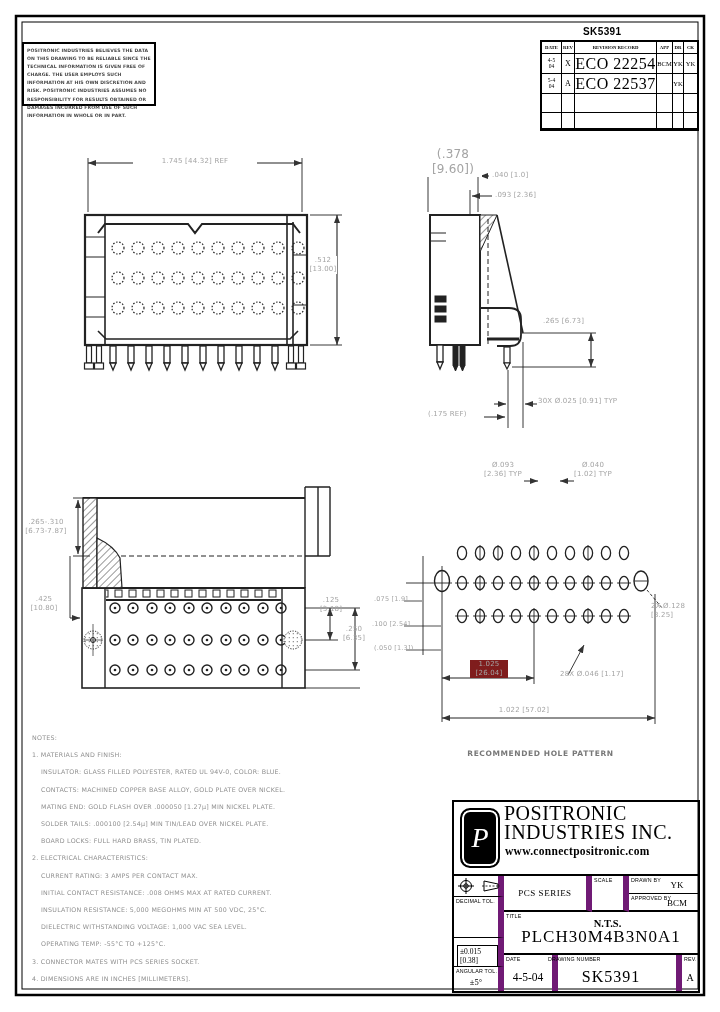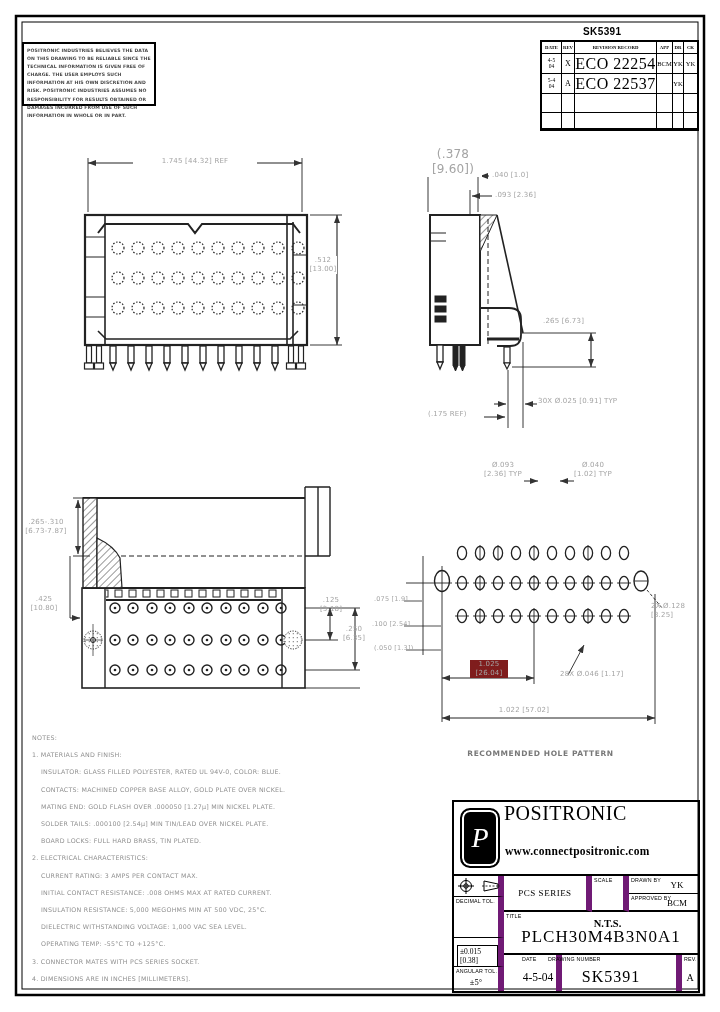--- a/index.html
+++ b/index.html
@@ -346,20 +346,21 @@
   </div>
 
   <div class="tb">
 
     <div class="cell b-b2" style="left:0;top:0;width:244px;height:74px;">
       <div class="logo">
         <span class="logoP">P</span>
       </div>
       <div class="coname">
         <div>POSITRONIC</div>
+        <div>INDUSTRIES INC.</div>
       </div>
       <div class="coweb">www.connectpositronic.com</div>
     </div>
 
     <div class="cell b-r2 b-b" style="left:0;top:74px;width:50px;height:21px;">
       <svg width="46" height="18" viewBox="0 0 46 18" style="position:absolute;left:2px;top:1px;">
         <g stroke="#000" fill="none" stroke-width="1">
           <circle cx="10" cy="9" r="5.5"></circle>
             <circle cx="10" cy="9" r="2.2"></circle>
           <path d="M10,1V17 M2,9H18"></path>
@@ -390,21 +391,21 @@
     <div class="cell b-b2" style="left:175px;top:92px;width:69px;height:18px;">
       <span class="hdr">APPROVED BY</span>
       <div class="ctr" style="position:absolute;left:30px;top:2px;width:36px;height:14px;font-size:9px;">BCM</div>
     </div>
 
     <div class="cell b-b2" style="left:50px;top:110px;width:194px;height:43px;">
       <span class="hdr">TITLE</span>
       <div class="ctr" style="position:absolute;left:0;top:9px;width:100%;height:32px;font-size:17px;letter-spacing:1px;">PLCH30M4B3N0A1</div>
     </div>
 
-    <div class="cell b-r2" style="left:66px;top:153px;width:42px;height:36px;">
+    <div class="cell b-r2" style="left:50px;top:153px;width:54px;height:36px;">
       <span class="hdr">DATE</span>
       <div class="ctr" style="position:absolute;left:0;top:9px;width:100%;height:26px;font-size:11.5px;">4-5-04</div>
     </div>
     <div class="cell b-r2" style="left:92px;top:153px;width:136px;height:36px;">
       <span class="hdr">DRAWING NUMBER</span>
       <div class="ctr" style="position:absolute;left:0;top:9px;width:100%;height:26px;font-size:16px;letter-spacing:1px;">SK5391</div>
     </div>
     <div class="cell" style="left:228px;top:153px;width:16px;height:36px;">
       <span class="hdr">REV.</span>
       <div class="ctr" style="position:absolute;left:0;top:9px;width:100%;height:26px;font-size:10px;">A</div>

